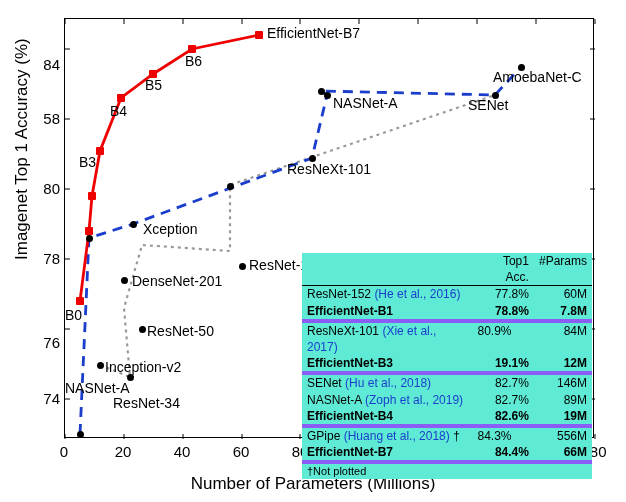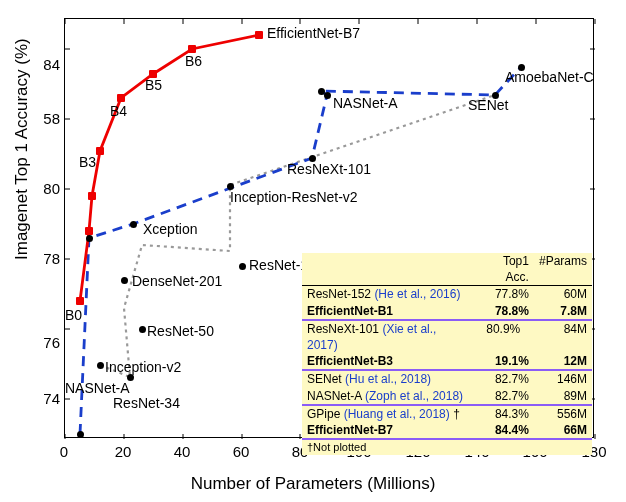--- a/index.html
+++ b/index.html
@@ -73,34 +73,34 @@
     border-radius: 1px;
   }
   svg.lines {
     position: absolute;
     left: 0; top: 0;
     width: 100%; height: 100%;
     overflow: visible;
   }
   .table-box {
     position: absolute;
-    background: #fef9c3;
+    background: #5eead4;
     font-size: 12px;
     line-height: 1.35;
   }
   .table-box td {
     padding: 0 5px;
     vertical-align: baseline;
   }
   .table-box .hdr td {
     border-bottom: 1px solid #000;
     font-weight: normal;
   }
   .table-box .rule td {
-    border-top: 2px solid #8b5cf6;
+    border-top: 4px solid #8b5cf6;
   }
   .table-box .bold td {
     font-weight: bold;
     margin-left: 7px;
   }
   .cite  { color: #1a3ecb; }
   .tnote { font-size: 11px; }
 </style>
 </head>
 <body>
@@ -202,23 +202,22 @@
 
   <div class="abs" style="left:0px;   top:288px">B0</div>
   <div class="abs" style="left:14px;  top:135px">B3</div>
   <div class="abs" style="left:45px;  top:84px">B4</div>
   <div class="abs" style="left:80px;  top:58px">B5</div>
   <div class="abs" style="left:120px; top:34px">B6</div>
   <div class="abs" style="left:202px; top:6px">EfficientNet-B7</div>
 
   <div class="abs" style="left:268px; top:76px">NASNet-A</div>
   <div class="abs" style="left:403px; top:78px">SENet</div>
-  <div class="abs" style="left:440px; top:50px">AmoebaNet-C</div>
+  <div class="abs" style="left:428px; top:50px">AmoebaNet-C</div>
   <div class="abs" style="left:222px; top:142px">ResNeXt-101</div>
-  <div class="abs" style="left:165px; top:170px">Inception-ResNet-v2</div>
   <div class="abs" style="left:78px;  top:202px">Xception</div>
   <div class="abs" style="left:184px; top:238px">ResNet-152</div>
   <div class="abs" style="left:67px;  top:254px">DenseNet-201</div>
   <div class="abs" style="left:82px;  top:304px">ResNet-50</div>
   <div class="abs" style="left:40px;  top:340px">Inception-v2</div>
   <div class="abs" style="left:0px;   top:361px">NASNet-A</div>
   <div class="abs" style="left:48px;  top:376px">ResNet-34</div>
 
   <div class="table-box" style="left:237px; top:234px; width:290px;">
     <table style="border-collapse:collapse; width:100%;">
@@ -233,41 +232,46 @@
             <td style="text-align:right">77.8%</td>
             <td style="text-align:right">60M</td>
           </tr>
       <tr class="bold">
             <td>EfficientNet-B1</td>
             <td style="text-align:right">78.8%</td>
             <td style="text-align:right">7.8M</td>
           </tr>
       <tr class="rule">
             <td><span>ResNeXt-101</span> <span class="cite">(Xie et al., 2017)</span></td>
-            <td style="text-align:center">80.9%</td>
+            <td style="text-align:left">80.9%</td>
             <td style="text-align:right">84M</td>
           </tr>
       <tr class="bold">
             <td>EfficientNet-B3</td>
             <td style="text-align:right">19.1%</td>
             <td style="text-align:right">12M</td>
           </tr>
       <tr class="rule">
             <td><span>SENet</span> <span class="cite">(Hu et al., 2018)</span></td>
             <td style="text-align:right">82.7%</td>
             <td style="text-align:right">146M</td>
           </tr>
       <tr>
-            <td><span>NASNet-A</span> <span class="cite">(Zoph et al., 2018)</span></td>
+            <td><span>NASNet-A</span> <span class="cite">(Zoph et al., 2019)</span></td>
             <td style="text-align:right">82.7%</td>
             <td style="text-align:right">89M</td>
           </tr>
+      <tr class="bold">
+            <td>EfficientNet-B4</td>
+            <td style="text-align:right">82.6%</td>
+            <td style="text-align:right">19M</td>
+          </tr>
       <tr class="rule">
             <td><span>GPipe</span> <span class="cite">(Huang et al., 2018)</span> <span>†</span></td>
-            <td style="text-align:right">84.3%</td>
+            <td style="text-align:left">84.3%</td>
             <td style="text-align:right">556M</td>
           </tr>
       <tr class="bold">
             <td>EfficientNet-B7</td>
             <td style="text-align:right">84.4%</td>
             <td style="text-align:right">66M</td>
           </tr>
       <tr class="rule">
             <td colspan="3" class="tnote">†Not plotted</td>
           </tr>

